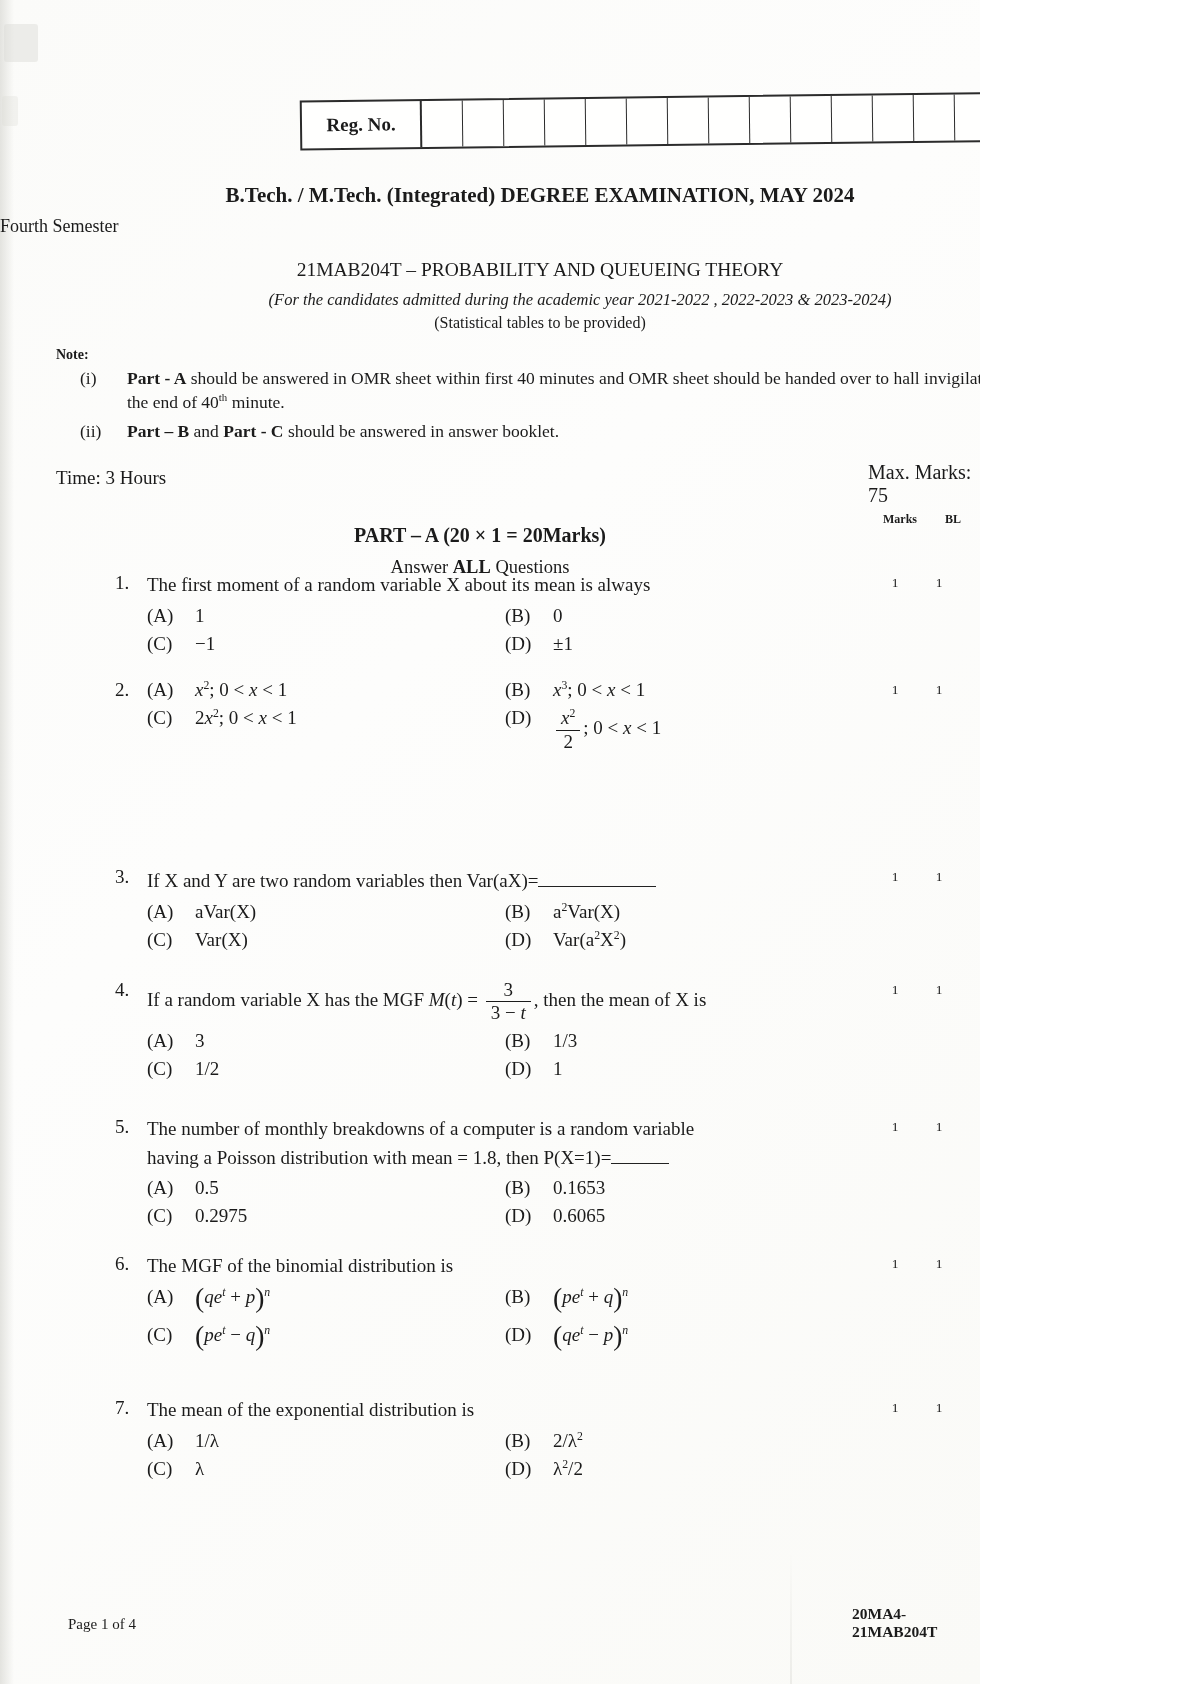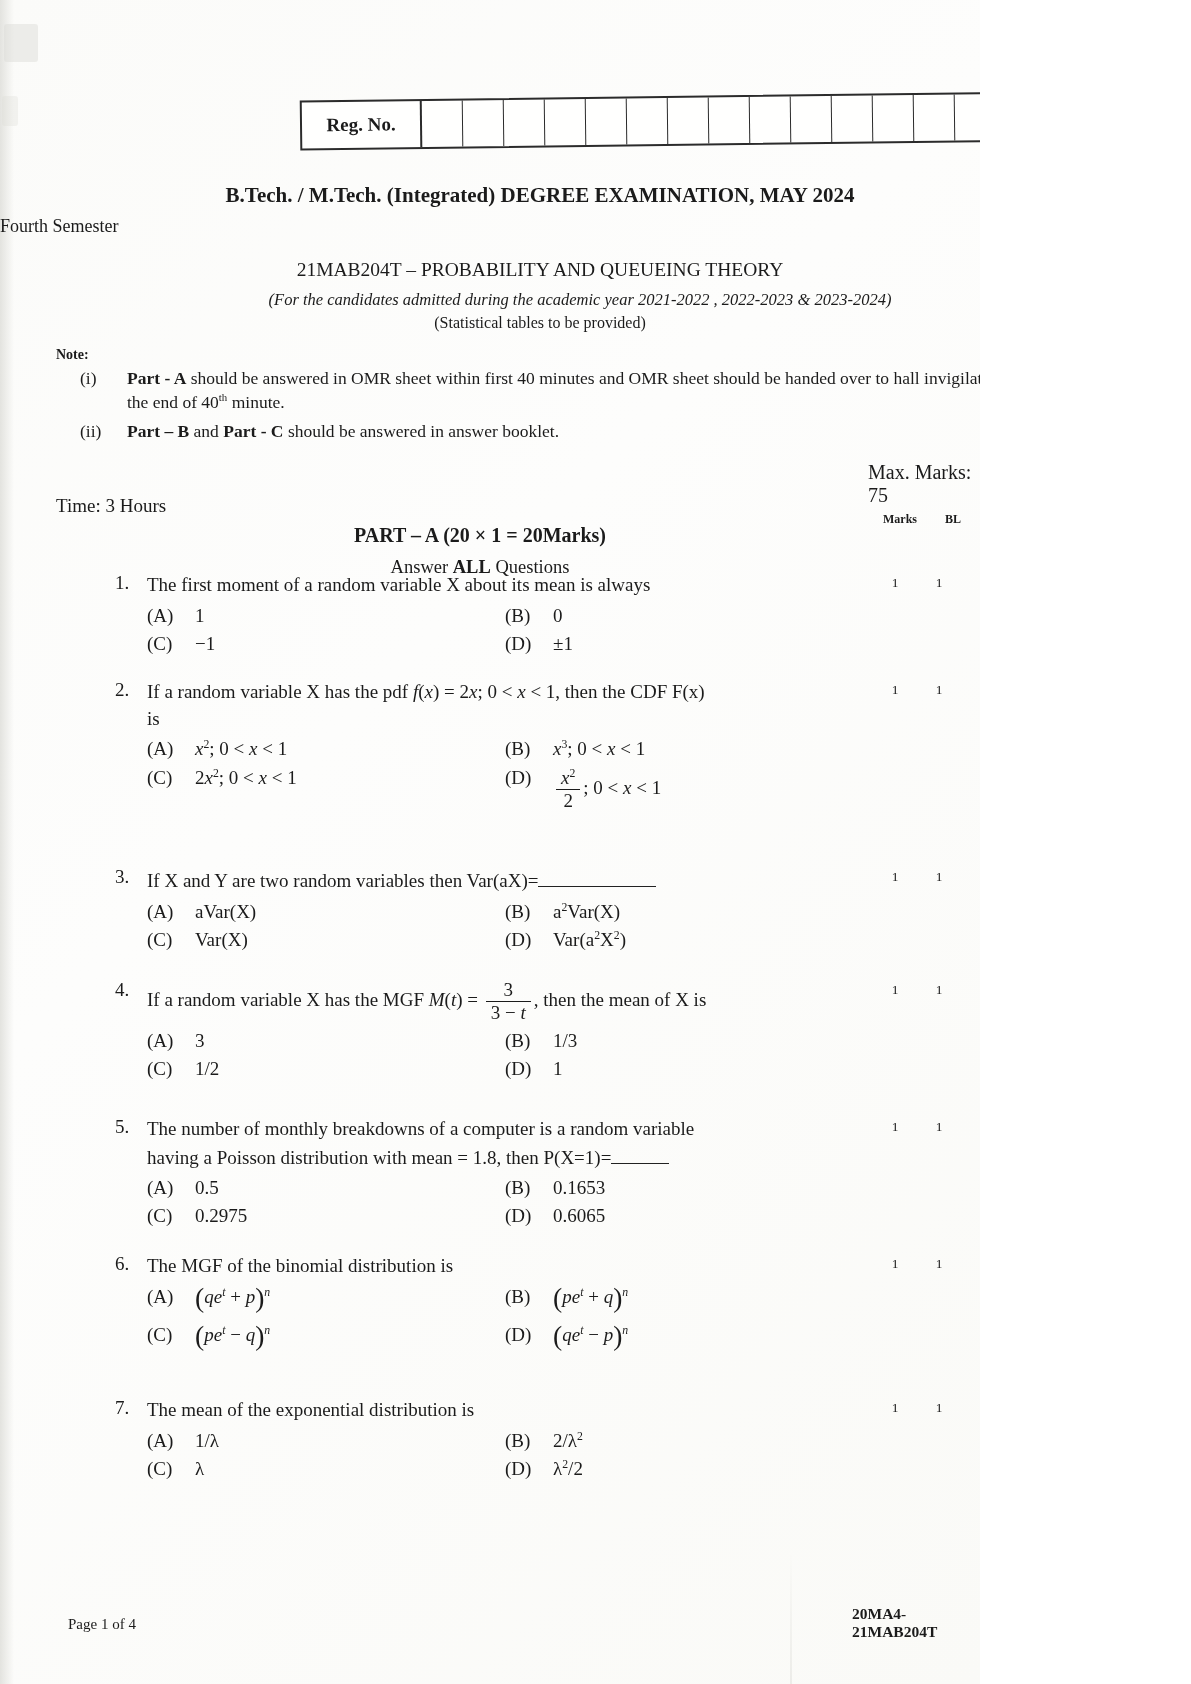--- a/index.html
+++ b/index.html
@@ -34,21 +34,21 @@
   .tables-note{position:absolute;top:314px;left:0;width:1080px;text-align:center;font-size:16px;}
 
   
   .note-label{position:absolute;top:347px;left:56px;font-weight:bold;font-size:14px;}
   .note-item{position:absolute;left:80px;width:950px;font-size:17.5px;line-height:1.38;}
   .note-num{position:absolute;left:0;top:0;}
   .note-text{margin-left:47px;}
   .ni-1{top:366px;}
   .ni-2{top:419px;}
 
-  .time-row{position:absolute;top:467px;left:56px;font-size:19px;margin-top:28px;}
+  .time-row{position:absolute;top:467px;left:56px;font-size:19px;}
   .max-marks{position:absolute;top:461px;left:868px;font-size:20px;}
 
   .part-a{position:absolute;top:524px;left:115px;width:730px;text-align:center;
     font-weight:bold;font-size:20px;}
   .answer-all{position:absolute;top:557px;left:115px;width:730px;text-align:center;font-size:18.5px;}
 
   .marks-header{position:absolute;top:512px;left:873px;width:176px;display:flex;}
   .marks-header span{width:44px;text-align:right;font-weight:bold;font-size:12px;}
 
   
@@ -170,21 +170,20 @@
       <span>1</span>
       <span>1</span>
       <span>1</span>
       <span>1</span>
     </div>
   </div>
 
   <div class="question q2">
     <div class="q-num">2.</div>
     <div class="q-body">
-      <div class="q-text">If a random variable X has the pdf <i>f</i>(<i>x</i>) = 2<i>x</i>; 0 &lt; <i>x</i> &lt; 1, then the CDF F(x)<br>is</div>
       <div class="q-options">
         <div class="q-opt">
             <span class="opt-label">(A)</span>
             <span class="opt-value"><i>x</i><sup>2</sup>; 0 &lt; <i>x</i> &lt; 1</span>
           </div>
         <div class="q-opt">
             <span class="opt-label">(B)</span>
             <span class="opt-value"><i>x</i><sup>3</sup>; 0 &lt; <i>x</i> &lt; 1</span>
           </div>
         <div class="q-opt">

